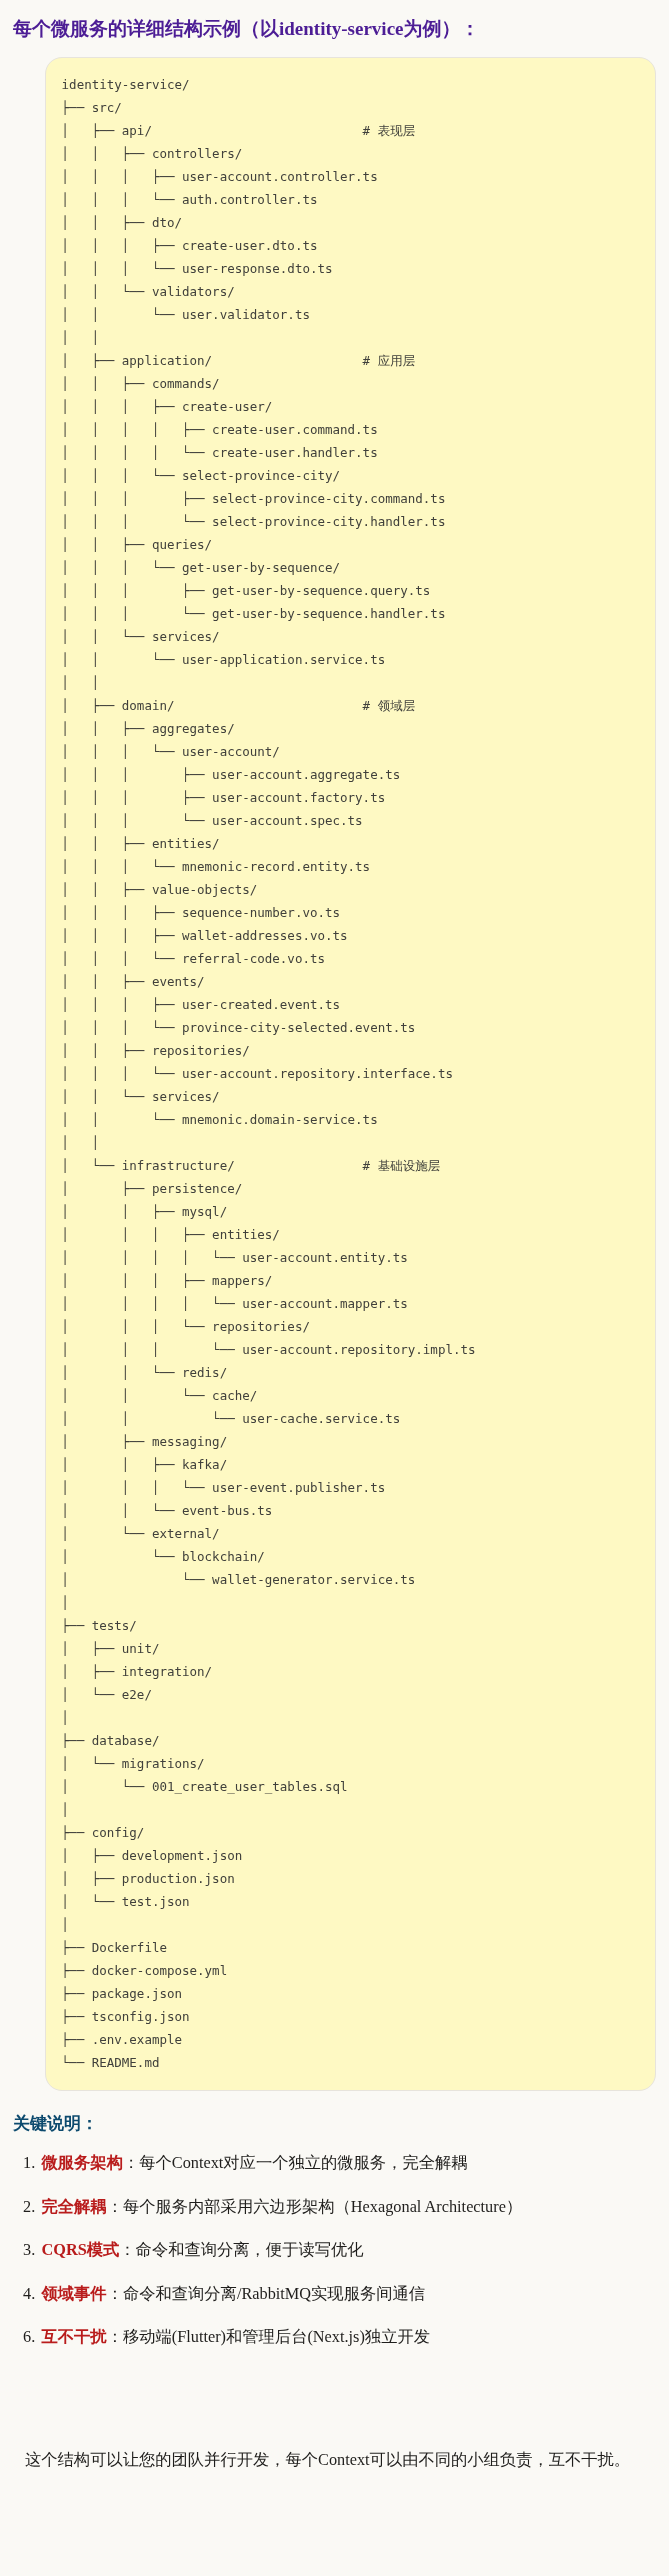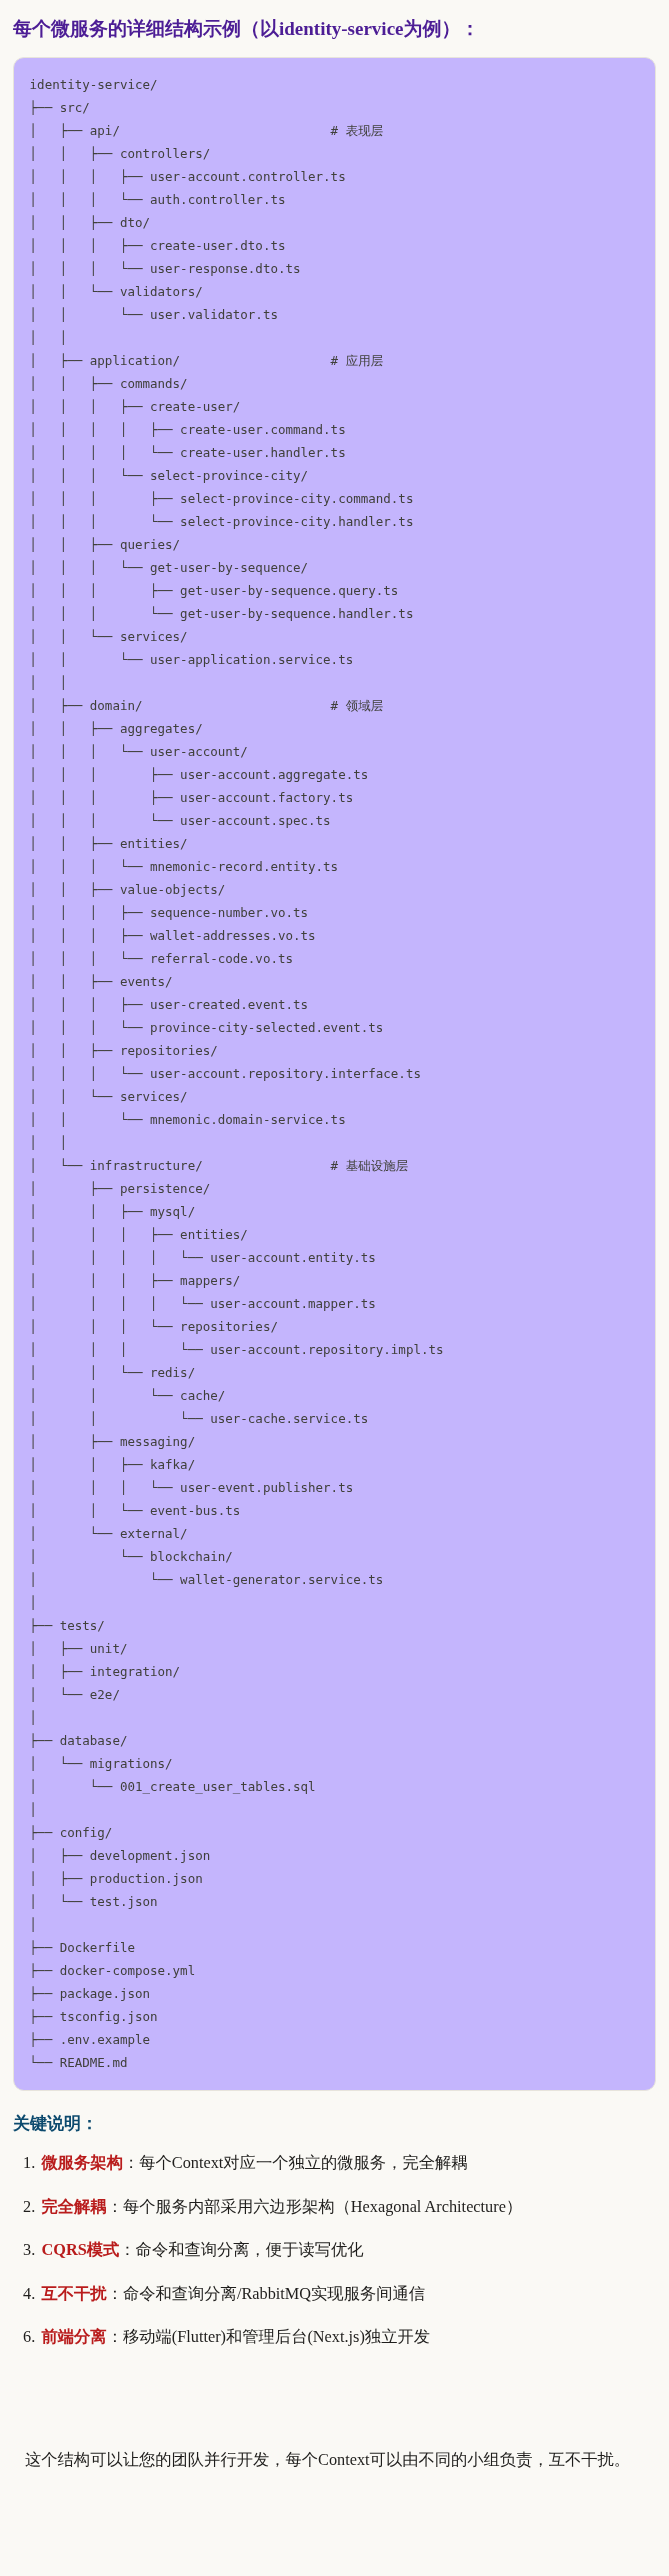--- a/index.html
+++ b/index.html
@@ -16,25 +16,26 @@
     box-sizing: border-box;
   }
   .title {
     font-size: 19px;
     line-height: 26px;
     font-weight: 700;
     color: #4c1d95;
     margin: 3.8px 0 14.4px 0;
   }
   .code-block {
-    background: #c4b5fd;
+    background: #fef9c3;
     border: 0.6px solid #E7E4DC;
-    border-radius: 11px;
+    border-radius: 17px;
     padding: 15.6px;
     box-sizing: border-box;
+    margin-left: 32px;
   }
   pre.code {
     margin: 0;
     font-family: "DejaVu Sans Mono", "Liberation Mono", monospace;
     font-size: 12.5px;
     line-height: 23px;
     color: #40403B;
     white-space: pre;
     overflow: hidden;
   }
@@ -154,20 +155,20 @@
 ├── .env.example
 └── README.md</pre>
   </div>
 
   <div class="notes-heading">关键说明：</div>
 
   <div class="notes-list">
       <div class="note-item"><span class="note-num">1.</span><strong class="note-term">微服务架构</strong><span>：每个Context对应一个独立的微服务，完全解耦</span></div>
       <div class="note-item"><span class="note-num">2.</span><strong class="note-term">完全解耦</strong><span>：每个服务内部采用六边形架构（Hexagonal Architecture）</span></div>
       <div class="note-item"><span class="note-num">3.</span><strong class="note-term">CQRS模式</strong><span>：命令和查询分离，便于读写优化</span></div>
-      <div class="note-item"><span class="note-num">4.</span><strong class="note-term">互不干扰</strong><span>：命令和查询分离/RabbitMQ实现服务间通信</span></div>
-      <div class="note-item"><span class="note-num">6.</span><strong class="note-term">前端分离</strong><span>：移动端(Flutter)和管理后台(Next.js)独立开发</span></div>
+      <div class="note-item"><span class="note-num">4.</span><strong class="note-term">领域事件</strong><span>：命令和查询分离/RabbitMQ实现服务间通信</span></div>
+      <div class="note-item"><span class="note-num">6.</span><strong class="note-term">互不干扰</strong><span>：移动端(Flutter)和管理后台(Next.js)独立开发</span></div>
     </div>
 
   <p class="closing">这个结构可以让您的团队并行开发，每个Context可以由不同的小组负责，互不干扰。</p>
 
 </div>
 
 
 </body></html>

